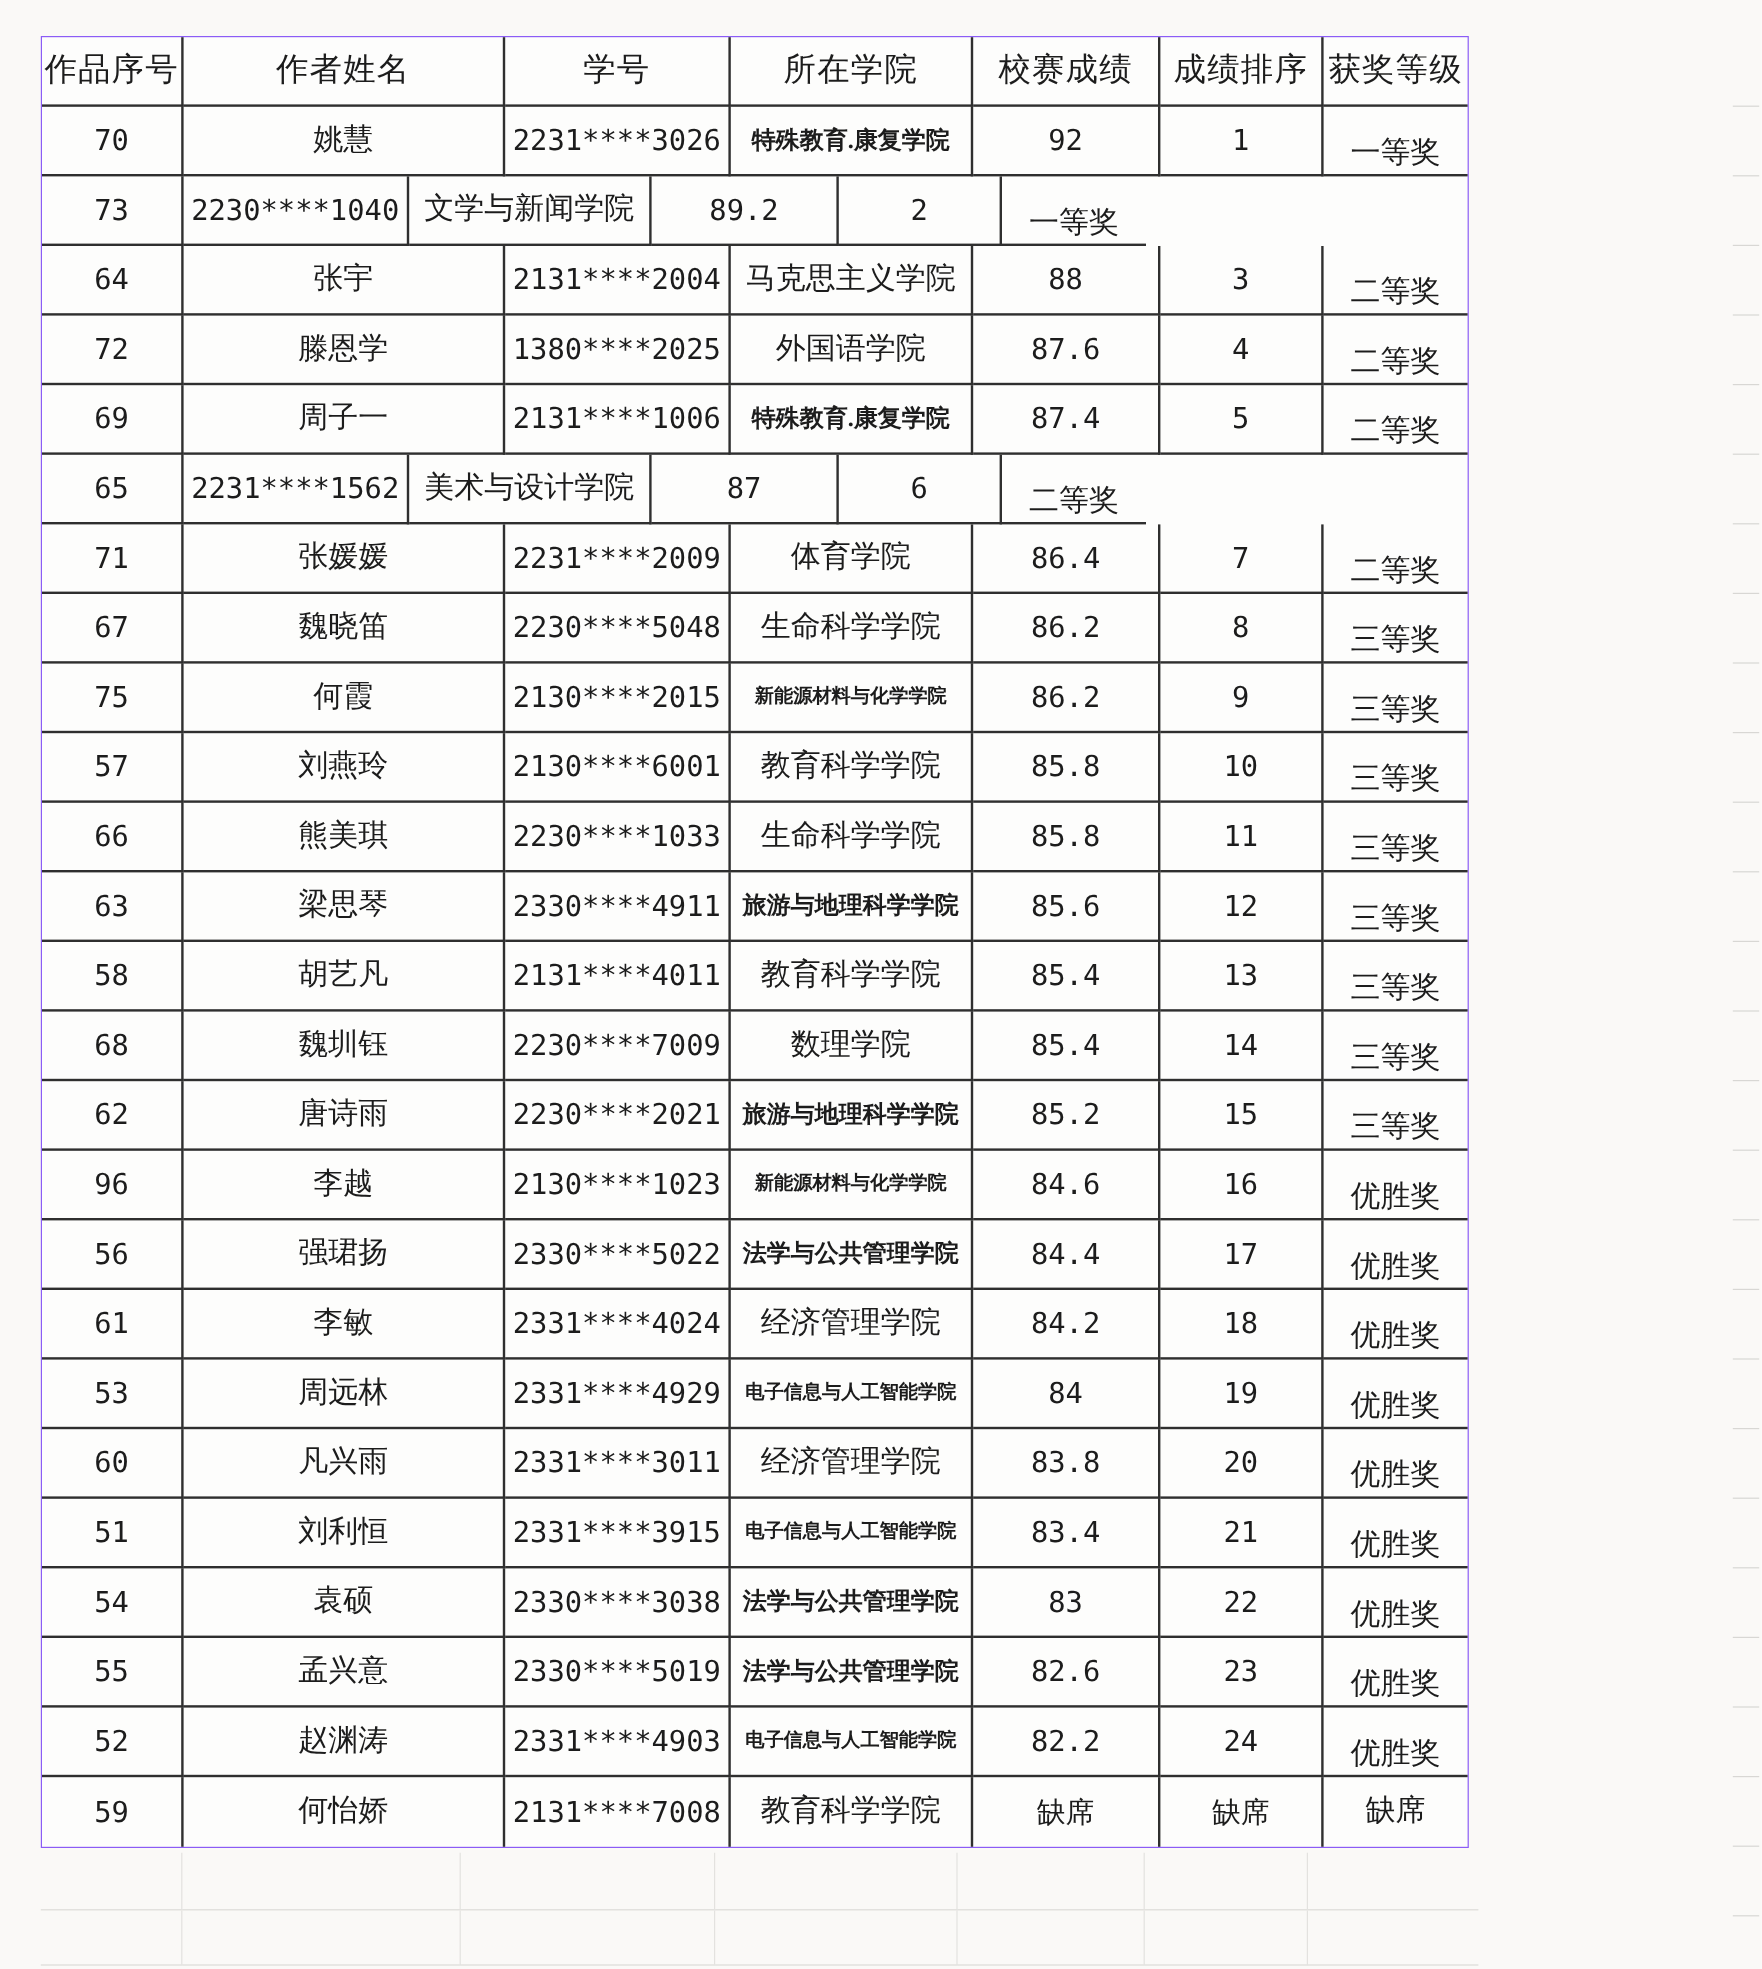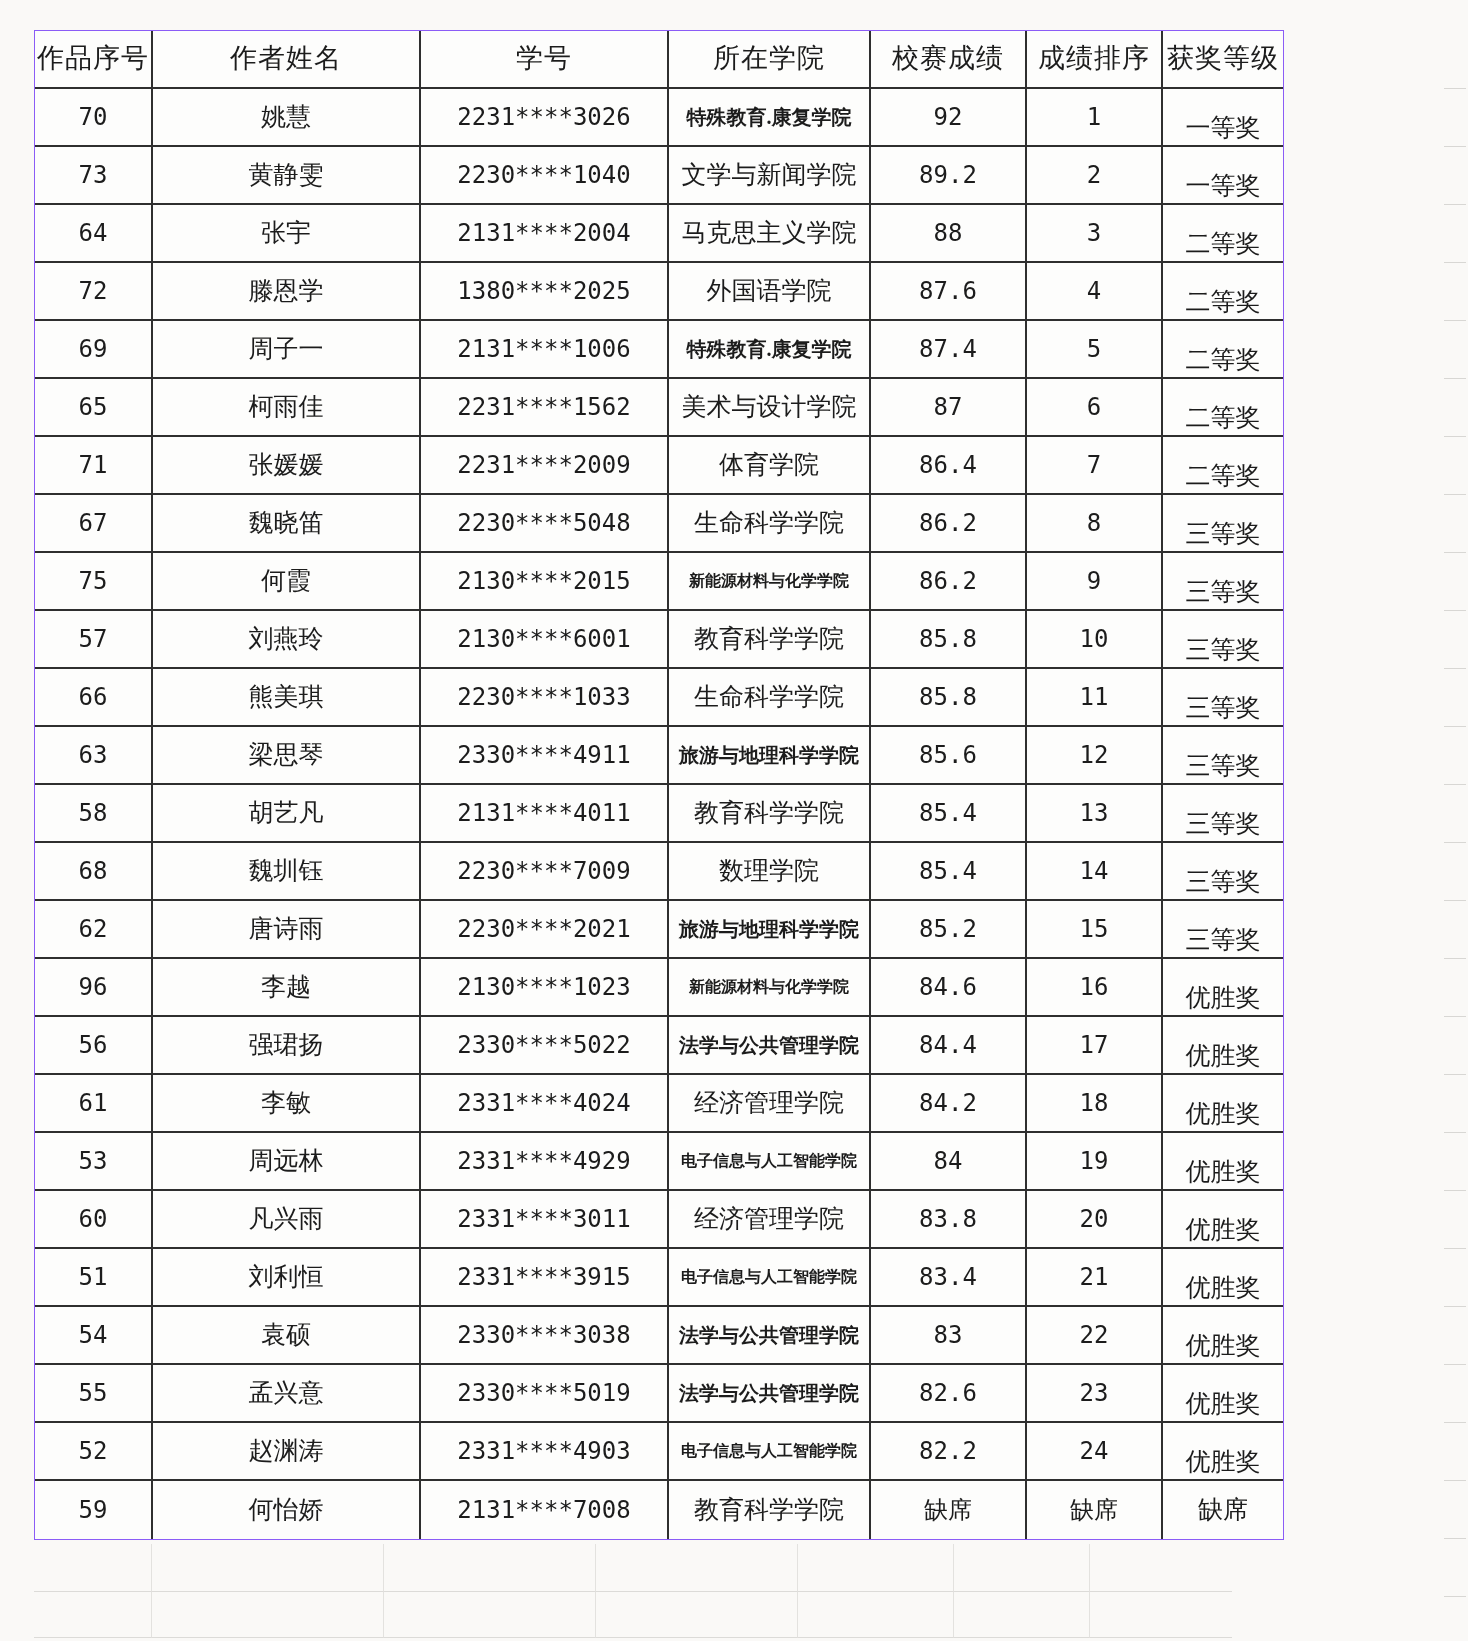--- a/index.html
+++ b/index.html
@@ -27,21 +27,21 @@
     border-bottom:2px solid #2f2f2f;
     display:flex;align-items:center;justify-content:center;
     font-size:25px;
     line-height:1.1;
     white-space:nowrap;
     overflow:hidden;
   }
   .cell:last-child{border-right:none;}
   .c0{width:118px;}
   .c1{width:268px;}
-  .c2{width:248px;}
+  .c2{width:188px;}
   .c3{width:202px;}
   .c4{width:156px;}
   .c5{width:136px;}
   .c6{width:120px;}
   .h{font-size:27px;letter-spacing:1px;}
   .num{font-family:"DejaVu Sans Mono","Liberation Mono",monospace;font-size:24px;letter-spacing:0px;}
   .shrink{font-size:20px;font-weight:600;}
   .shrink2{font-size:16px;font-weight:700;}
   .award{align-items:flex-end;padding-bottom:4px;}
 
@@ -103,23 +103,20 @@
           <span>1</span>
         </div>
         <div class="cell c6 award">
           <span>一等奖</span>
         </div>
       </div>
       <div class="row">
         <div class="cell c0 num">
           <span>73</span>
         </div>
-        <div class="cell c1">
-          <span>黄静雯</span>
-        </div>
         <div class="cell c2 num">
           <span>2230****1040</span>
         </div>
         <div class="cell c3">
           <span>文学与新闻学院</span>
         </div>
         <div class="cell c4 num">
           <span>89.2</span>
         </div>
         <div class="cell c5 num">
@@ -194,23 +191,20 @@
         <div class="cell c5 num">
           <span>5</span>
         </div>
         <div class="cell c6 award">
           <span>二等奖</span>
         </div>
       </div>
       <div class="row">
         <div class="cell c0 num">
           <span>65</span>
-        </div>
-        <div class="cell c1">
-          <span>柯雨佳</span>
         </div>
         <div class="cell c2 num">
           <span>2231****1562</span>
         </div>
         <div class="cell c3">
           <span>美术与设计学院</span>
         </div>
         <div class="cell c4 num">
           <span>87</span>
         </div>

